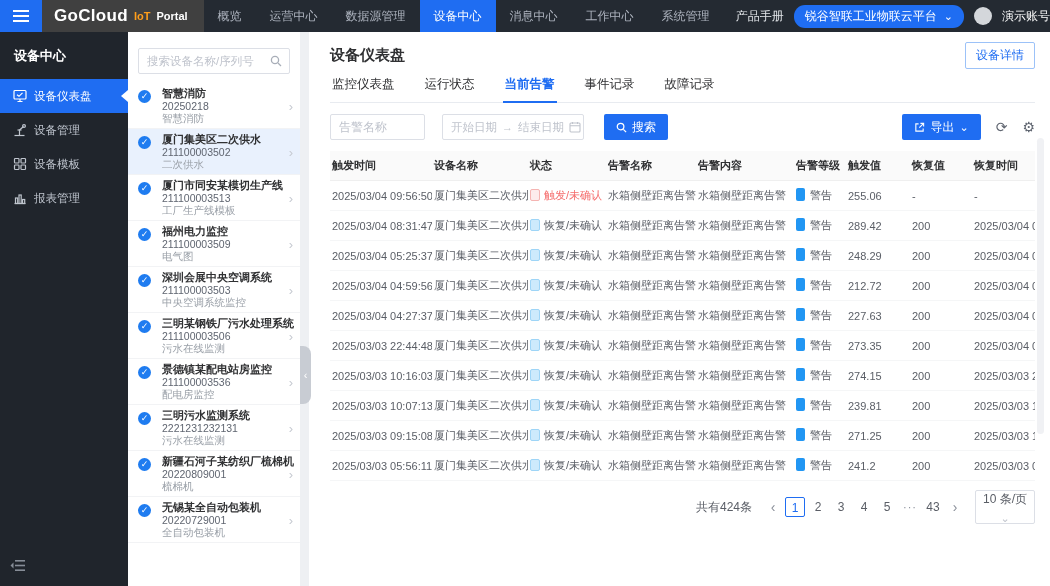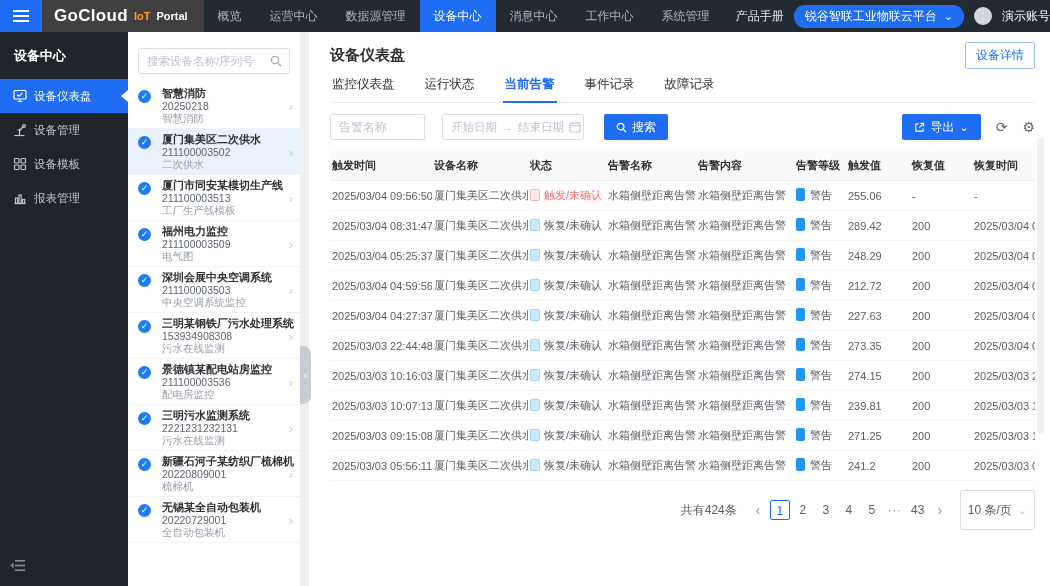--- a/index.html
+++ b/index.html
@@ -79,21 +79,21 @@
   td.triggered .st-text { color:#f56c6c; }
   .lv { display:inline-block; width:9px; height:13px; background:#2196f3; border-radius:2px; vertical-align:-2px; margin-right:5px; }
 
   .pagination { display:flex; align-items:center; justify-content:flex-end; margin-top:9px; font-size:12px; color:#5a5e66; gap:3px; }
   .pg-total { margin-right:9px; }
   .pg-arrow { width:18px; text-align:center; color:#8a8f99; font-size:14px; cursor:pointer; line-height:1; }
   .pg-pages { display:flex; align-items:center; gap:3px; }
   .pg-num { min-width:20px; height:20px; line-height:20px; text-align:center; border-radius:2px; cursor:pointer; padding:0 2px; }
   .pg-num.current { border:1px solid #1f6df2; color:#1f6df2; }
   .pg-num.ellipsis { color:#8a8f99; font-size:11px; letter-spacing:1px; }
-  .pg-size { margin-left:8px; border:1px solid #dcdfe6; border-radius:2px; height:40px; padding:0 7px; display:flex; align-items:center; gap:6px; color:#5a5e66; cursor:pointer; white-space:nowrap; }
+  .pg-size { margin-left:8px; border:1px solid #dcdfe6; border-radius:2px; height:34px; padding:0 7px; display:flex; align-items:center; gap:6px; color:#5a5e66; cursor:pointer; white-space:nowrap;flex-direction:column; }
   .pg-size .pill-chevron { color:#c0c4cc; }
 
   .scroll-rail { position:absolute; left:1037px; top:138px; width:7px; height:296px; background:#f0f1f4; border-radius:4px; cursor:pointer; z-index:2; }
 </style>
 </head>
 <body>
 
 <div class="app">
 
   <div class="topbar">
@@ -233,21 +233,21 @@
           <span class="dev-check">✓</span>
           <div class="dev-name">深圳会展中央空调系统</div>
           <div class="dev-serial">211100003503</div>
           <div class="dev-template">中央空调系统监控</div>
           <span class="dev-arrow">›</span>
         </div>
 
         <div class="dev-item">
           <span class="dev-check">✓</span>
           <div class="dev-name">三明某钢铁厂污水处理系统</div>
-          <div class="dev-serial">153934908308</div>
+          <div class="dev-serial">211100003506</div>
           <div class="dev-template">污水在线监测</div>
           <span class="dev-arrow">›</span>
         </div>
 
         <div class="dev-item">
           <span class="dev-check">✓</span>
           <div class="dev-name">景德镇某配电站房监控</div>
           <div class="dev-serial">211100003536</div>
           <div class="dev-template">配电房监控</div>
           <span class="dev-arrow">›</span>

